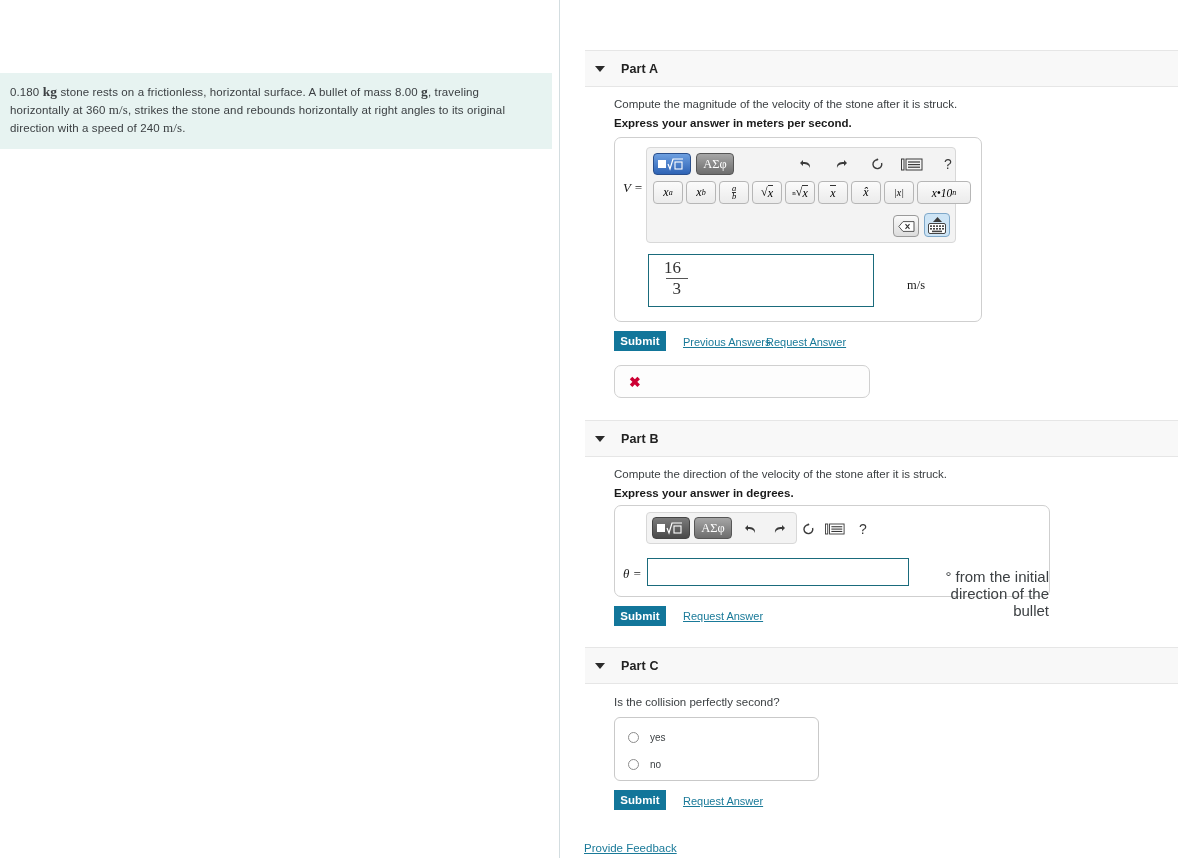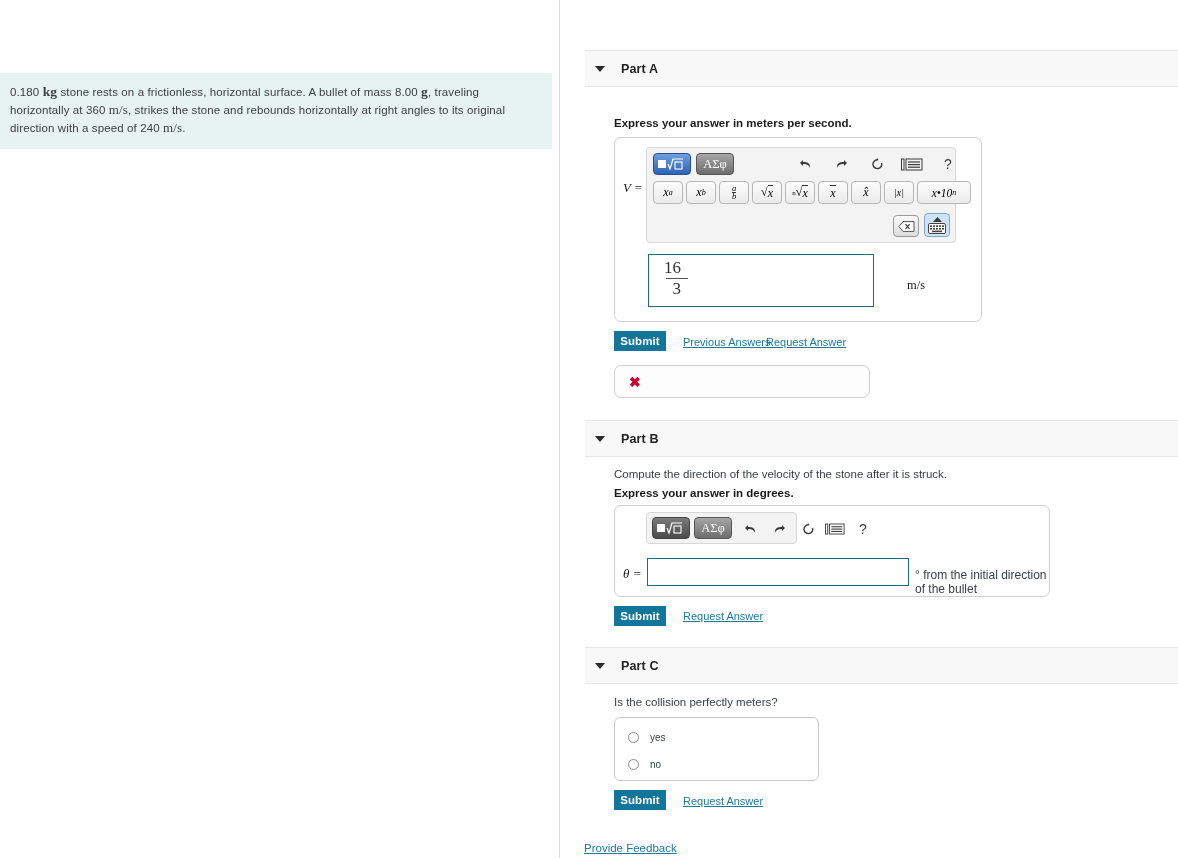--- a/index.html
+++ b/index.html
@@ -111,21 +111,21 @@
     border: 1px solid #1a6b7c;
     background: #fff;
   }
   .varlabel {
     position:absolute; font-family:"Liberation Serif", serif; font-style: italic;
     font-size: 13px; color:#1a1a1a;
   }
   .unit {
     position:absolute; font-family:"Liberation Serif", serif; font-size:12.5px; color:#1a1a1a;
   }
-  .suffix { position:absolute; font-size:12px; color:#3c4043; }
+  .suffix { position:absolute; font-size:15px; color:#3c4043;text-align:right; }
 
   .fraction {
     position:absolute;
     display:inline-flex; flex-direction:column; align-items:center;
     font-family:"Liberation Serif", serif; font-size:17px; color:#333;
     line-height: 1.15;
   }
   .fraction .den { border-top:1px solid #555; padding: 0 7px; }
   .fraction .num { padding: 0 7px; }
 
@@ -175,20 +175,21 @@
     </div>
   </div>
 
   <div class="right-pane">
 
     <div class="part-header" style="top:50px; width:617px;">
       <div class="caret"></div>
       <div class="part-title">Part A</div>
     </div>
 
+    <div class="q-line" style="left:53px; top:98px;">Compute the magnitude of the velocity of the stone after it is struck.</div>
     <div class="q-bold" style="left:53px; top:117px;">Express your answer in meters per second.</div>
 
     <div class="answer-panel" style="left:53px; top:137px; width:368px; height:185px;">
 
       <div class="toolbar" style="left:31px; top:9px; width:310px; height:96px;">
 
         <div class="tb-row" style="position:absolute; left:6px; top:5px;">
           <div class="tb-mode">
             <svg width="30" height="14" viewBox="0 0 30 14">
               <rect x="1" y="3" width="8" height="8" fill="#ffffff"></rect>
@@ -384,21 +385,21 @@
     <div style="position:absolute;">
       <button class="submit-btn" style="left:53px; top:606px;">Submit</button>
       <span class="link" style="left:122px; top:610px;">Request Answer</span>
     </div>
 
     <div class="part-header" style="top:647px; width:609px;">
       <div class="caret"></div>
       <div class="part-title">Part C</div>
     </div>
 
-    <div class="q-line" style="left:53px; top:696px;">Is the collision perfectly meters?</div>
+    <div class="q-line" style="left:53px; top:696px;">Is the collision perfectly second?</div>
 
     <div class="choice-box" style="left:53px; top:717px; width:205px; height:64px;">
       <div class="choice-row" style="margin-top:6px;">
         <span class="radio"></span>
         <span class="choice-label">yes</span>
       </div>
       <div class="choice-row">
         <span class="radio"></span>
         <span class="choice-label">no</span>
       </div>

